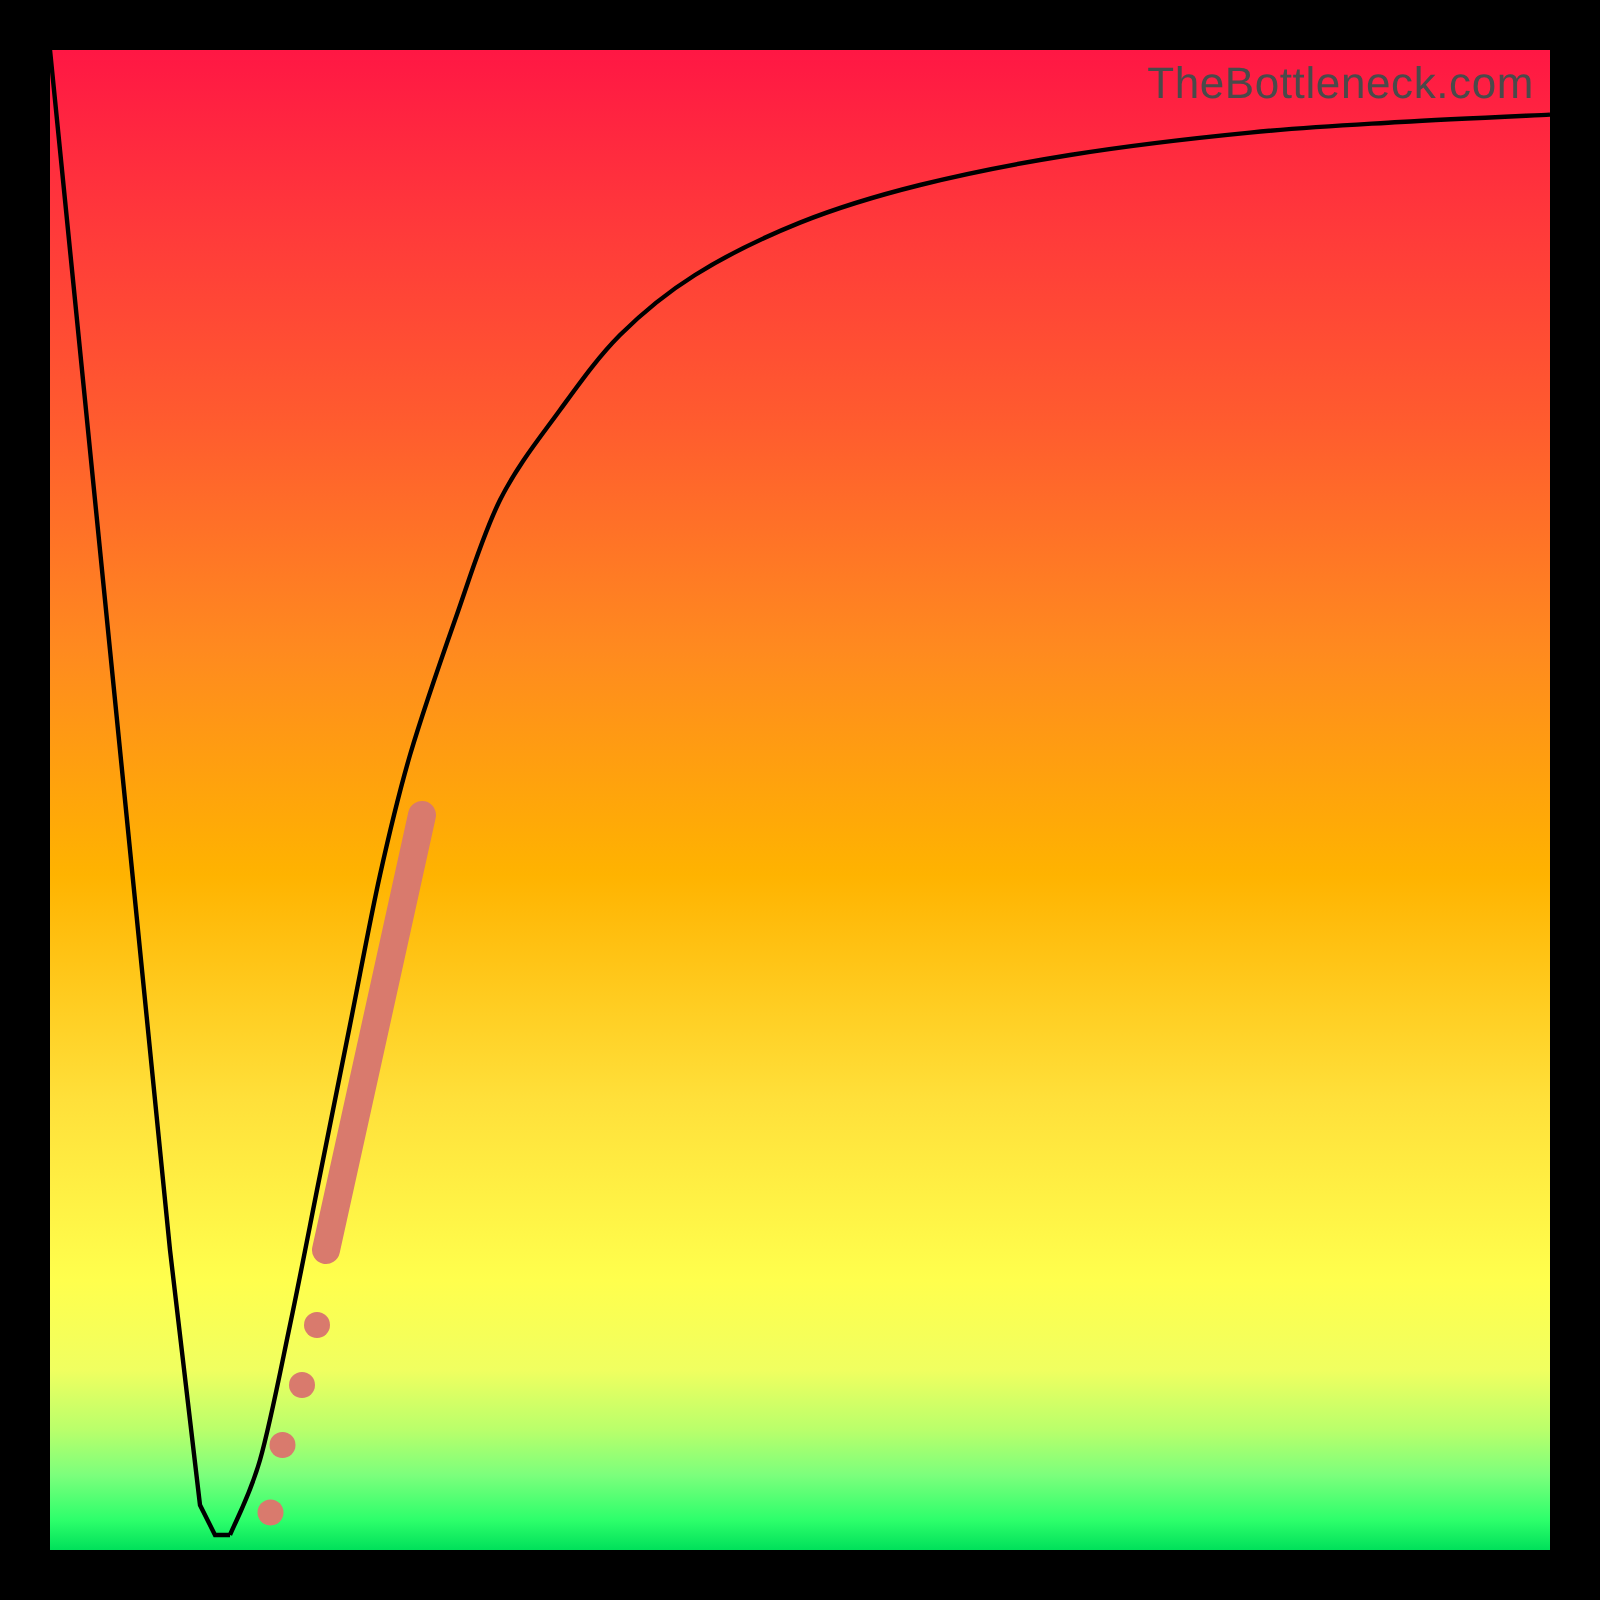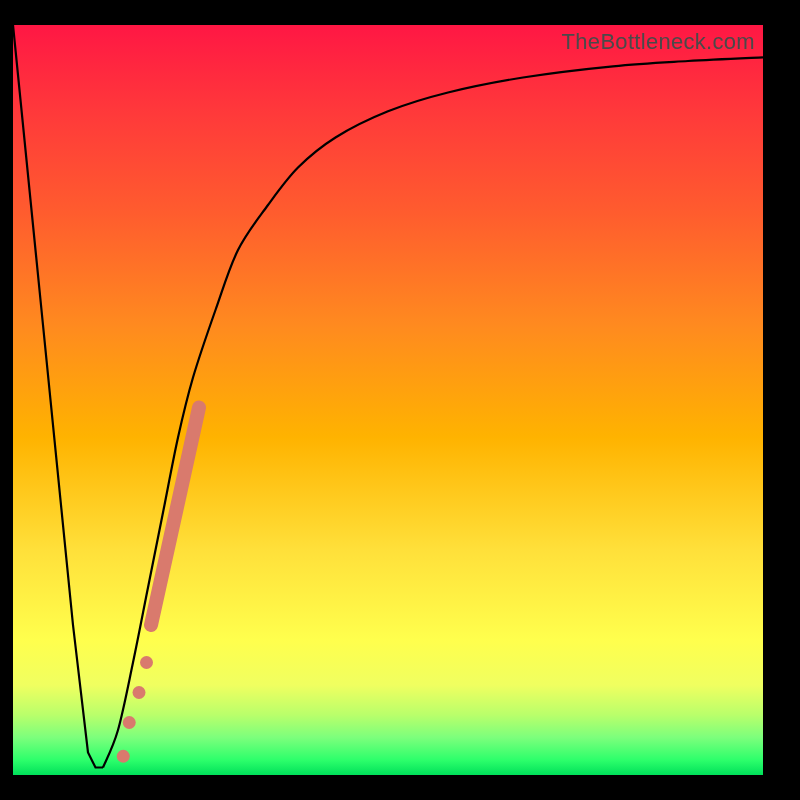--- a/index.html
+++ b/index.html
@@ -12,21 +12,21 @@
     background: #000;
   }
   .frame {
     width: 800px;
     height: 800px;
     background: #000;
     position: relative;
   }
   .plot {
     position: absolute;
-    left: 13px;
+    left: 25px;
     top: 25px;
     width: 750px;
     height: 750px;
     background: linear-gradient(to bottom,
       #ff1744 0%,
       #ff3a3a 12%,
       #ff5c2e 25%,
       #ff8a1f 40%,
       #ffb300 55%,
       #ffe03a 70%,

